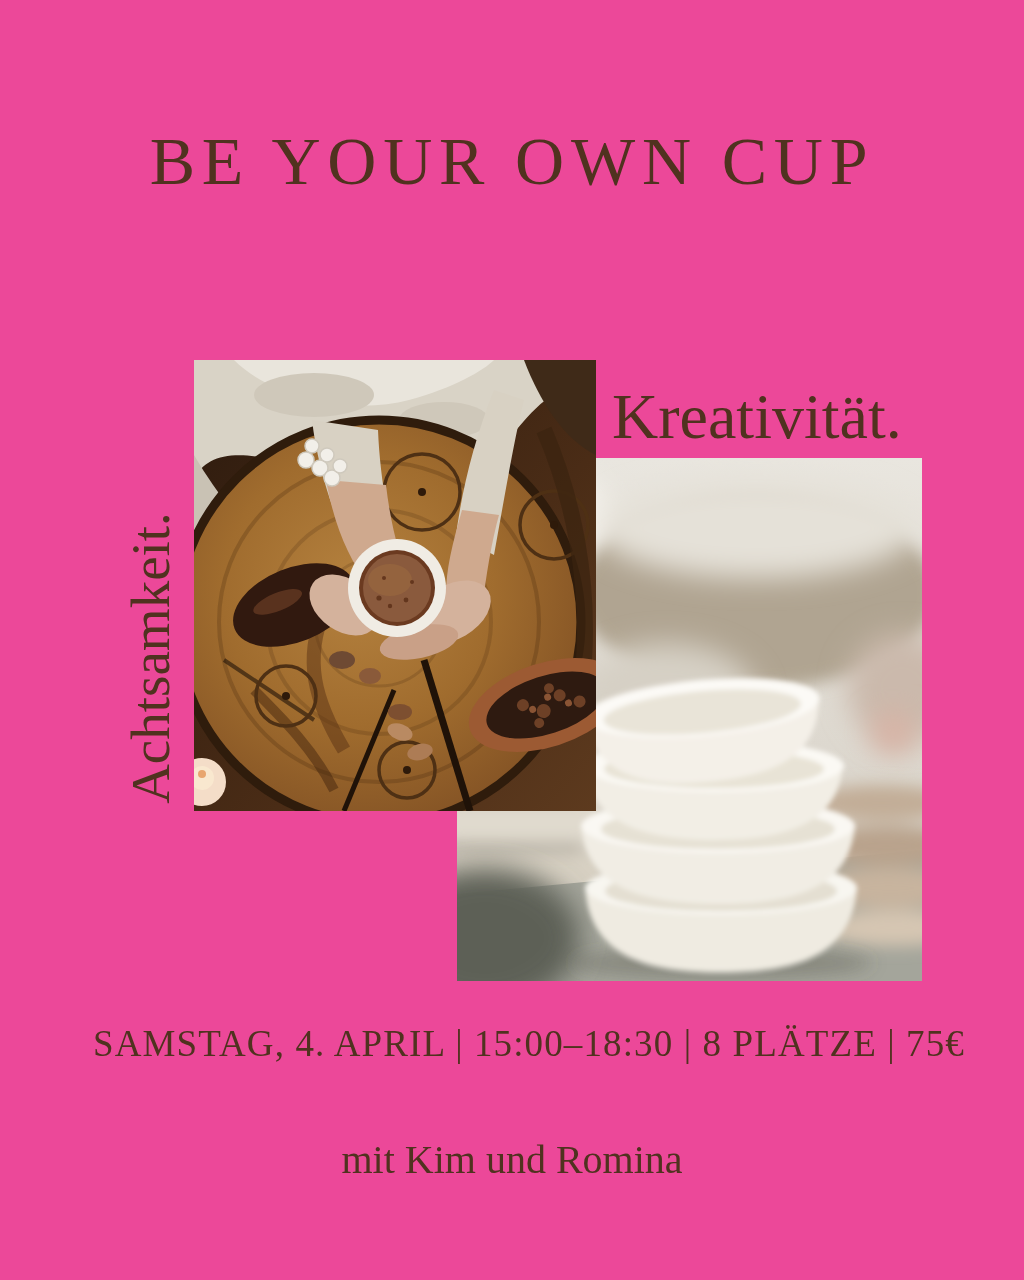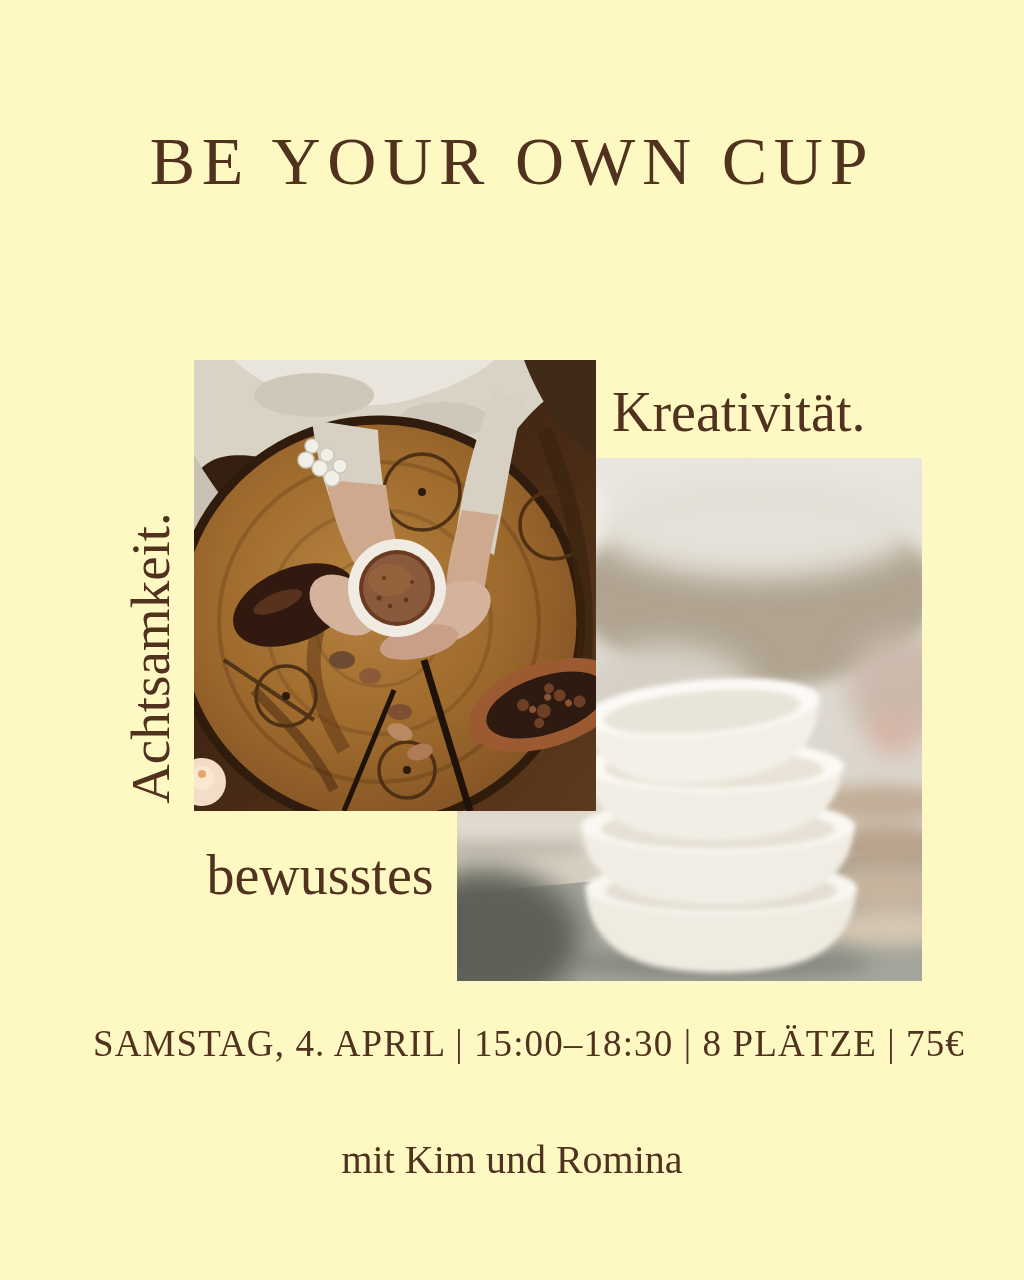--- a/index.html
+++ b/index.html
@@ -1,19 +1,19 @@
 <!DOCTYPE html>
 <html><head>
 <meta charset="utf-8">
 <style>
   html,body{margin:0;padding:0;}
   .poster{
     position:relative;
     width:1024px;height:1280px;
-    background:#fef9c3;
+    background:#ec4899;
     overflow:hidden;
     font-family:"Liberation Serif", serif;
     color:#50321f;
   }
   .title{
     position:absolute;top:122px;left:0;right:0;
     text-align:center;
     font-size:68px;letter-spacing:0.10em;
     white-space:nowrap;
   }
@@ -25,21 +25,21 @@
   .photo{position:absolute;display:block;}
   .photo-right{left:457px;top:458px;width:465px;height:523px;z-index:1;}
   .photo-left{left:194px;top:360px;width:402px;height:451px;z-index:2;}
   .vertical-word{
     position:absolute;left:150px;top:658px;
     transform:translate(-50%,-50%) rotate(-90deg);
     font-size:55px;white-space:nowrap;z-index:3;
   }
   .kreativitaet{
     position:absolute;left:612px;top:380px;
-    font-size:56px;white-space:nowrap;z-index:3;
+    font-size:64px;white-space:nowrap;z-index:3;
   }
   .bewusstes{
     position:absolute;left:150px;top:846px;width:340px;
     text-align:center;font-size:56px;line-height:1.06;z-index:3;
   }
   .details{
     position:absolute;left:0;right:0;text-align:center;
     white-space:nowrap;z-index:3;
   }
   .details-1{top:1022px;font-size:37px;letter-spacing:0.03em;padding-left:34px;}
@@ -238,19 +238,18 @@
         <circle cx="8" cy="414" r="4" fill="#e8a66f"></circle>
       </g>
     </g>
   </svg>
 
   <div class="vertical-word">Achtsamkeit.</div>
 
   <div class="kreativitaet">Kreativität.</div>
 
   <div class="bewusstes">
-    <div>bewusstes</div>
   </div>
 
   <div class="details details-1">SAMSTAG, 4. APRIL | 15:00–18:30 | 8 PLÄTZE | 75€</div>
   <div class="details details-3">mit Kim und Romina</div>
 
 </div>
 
 </body></html>

